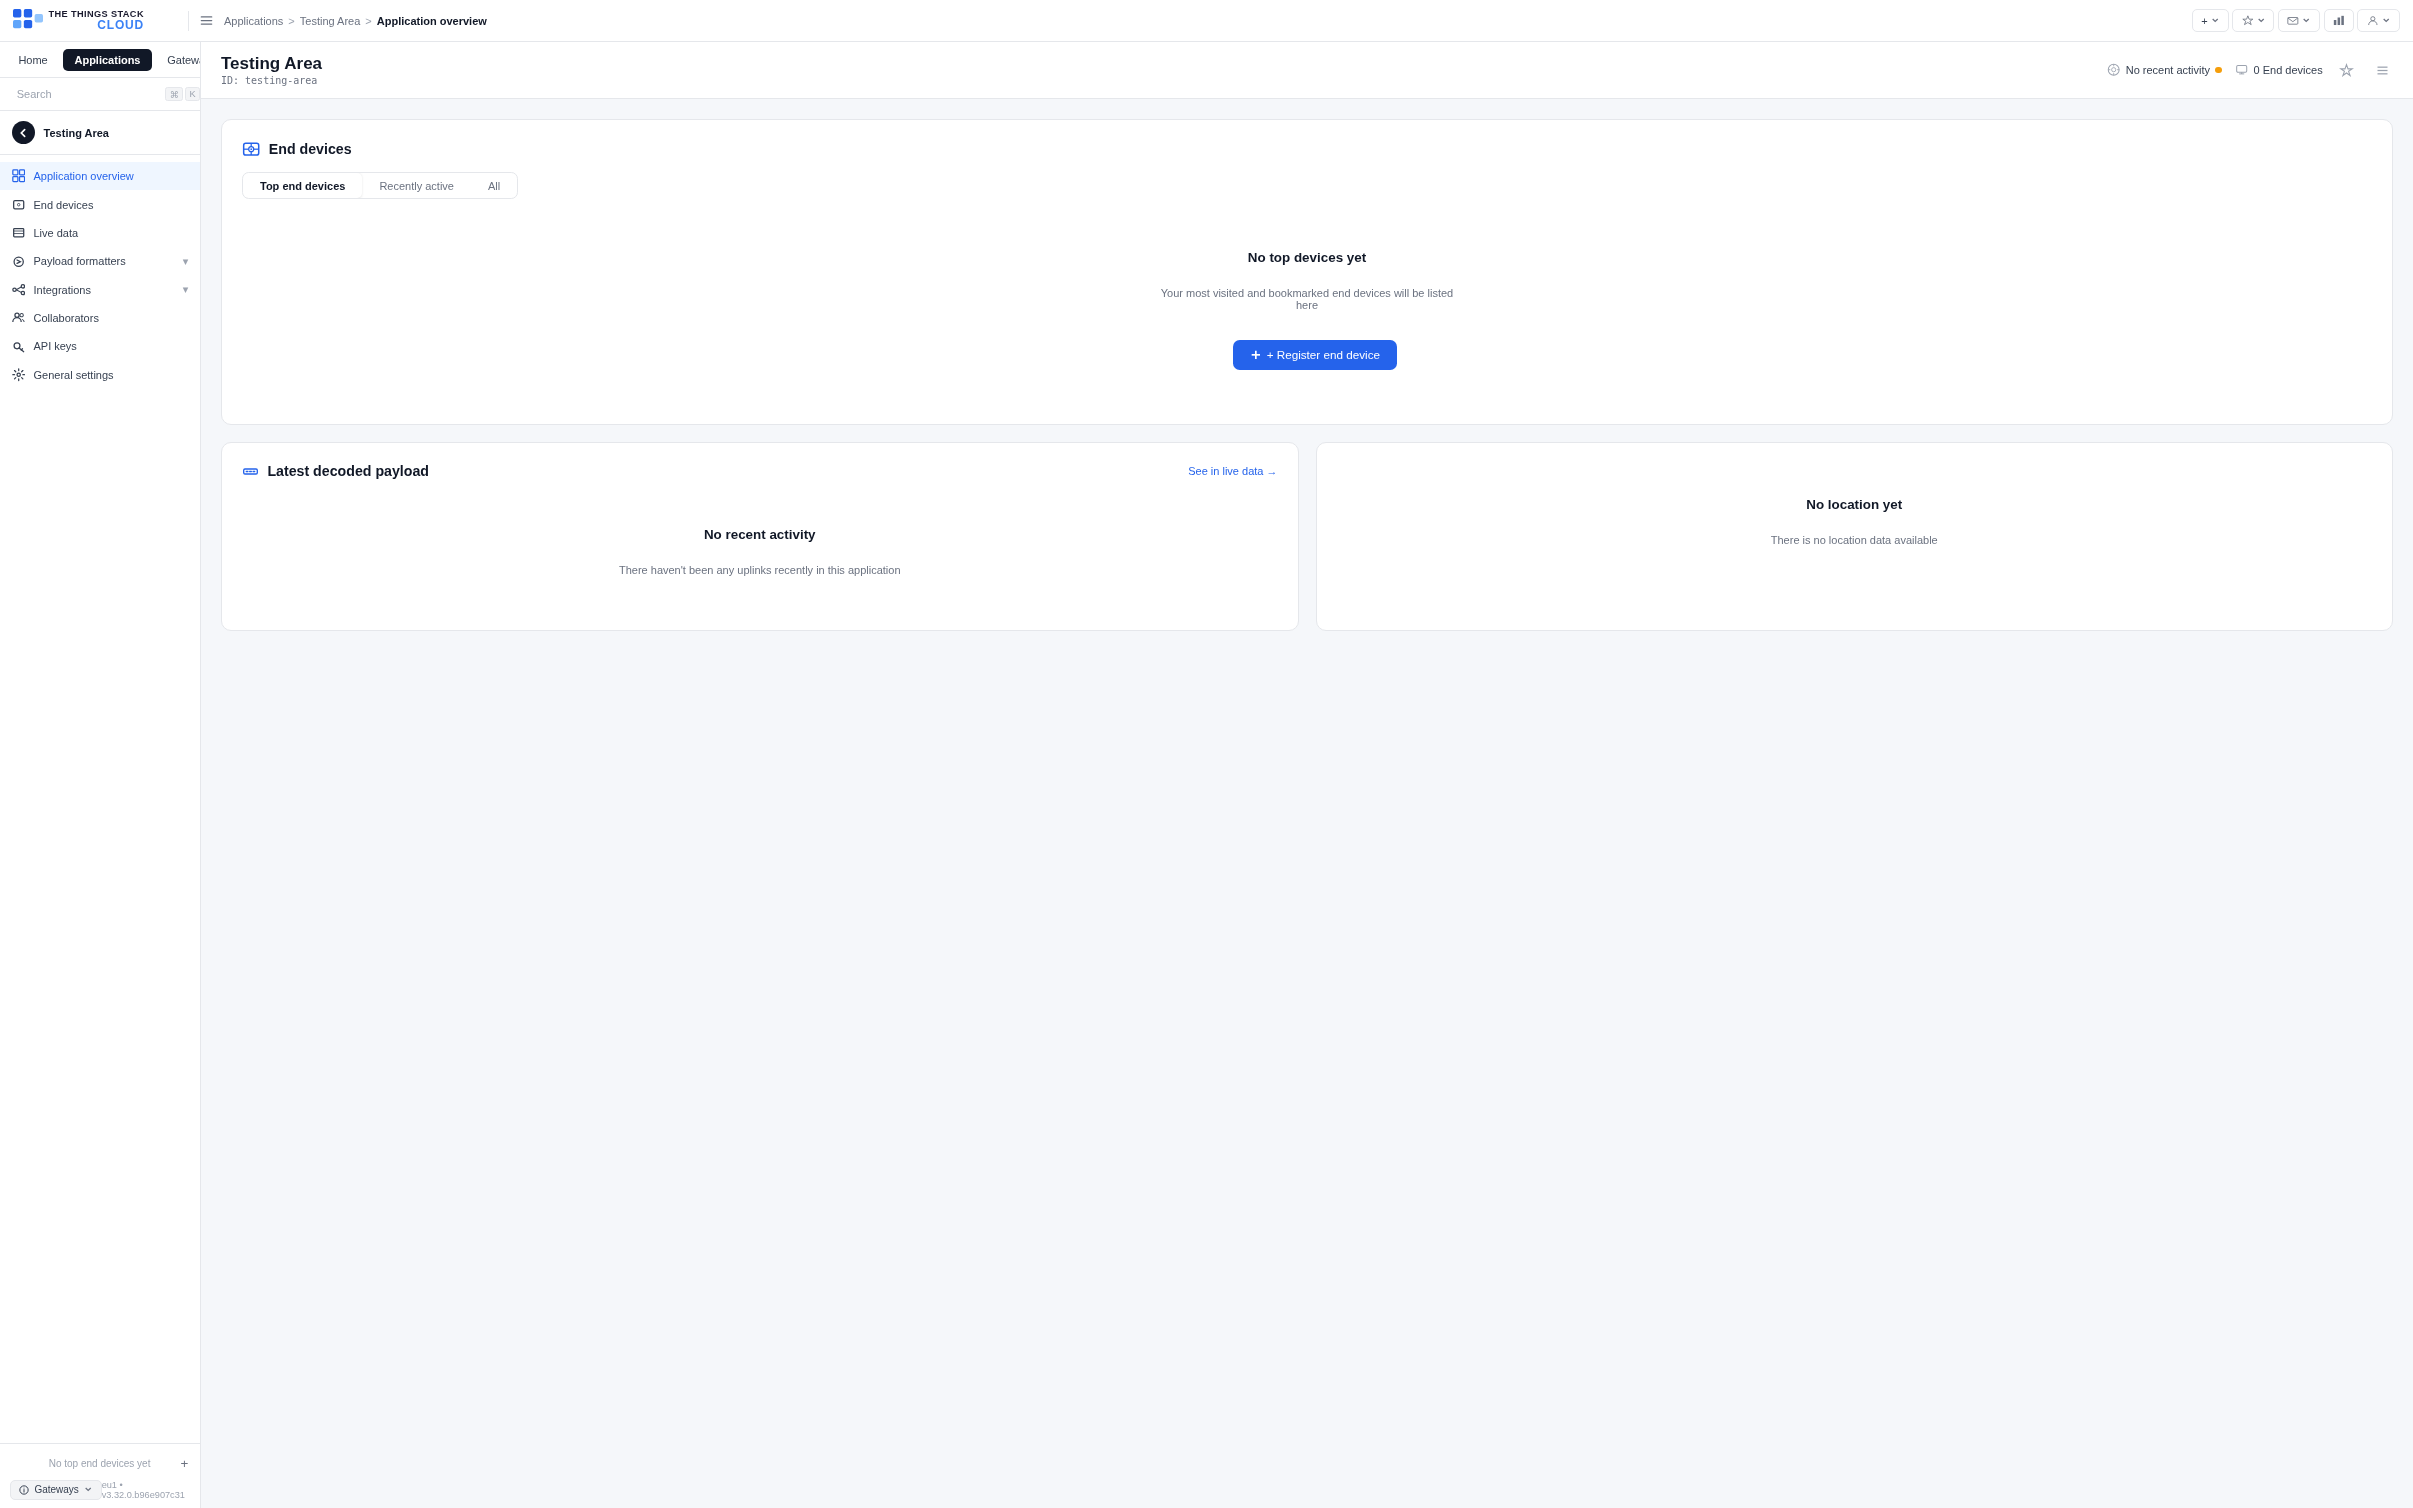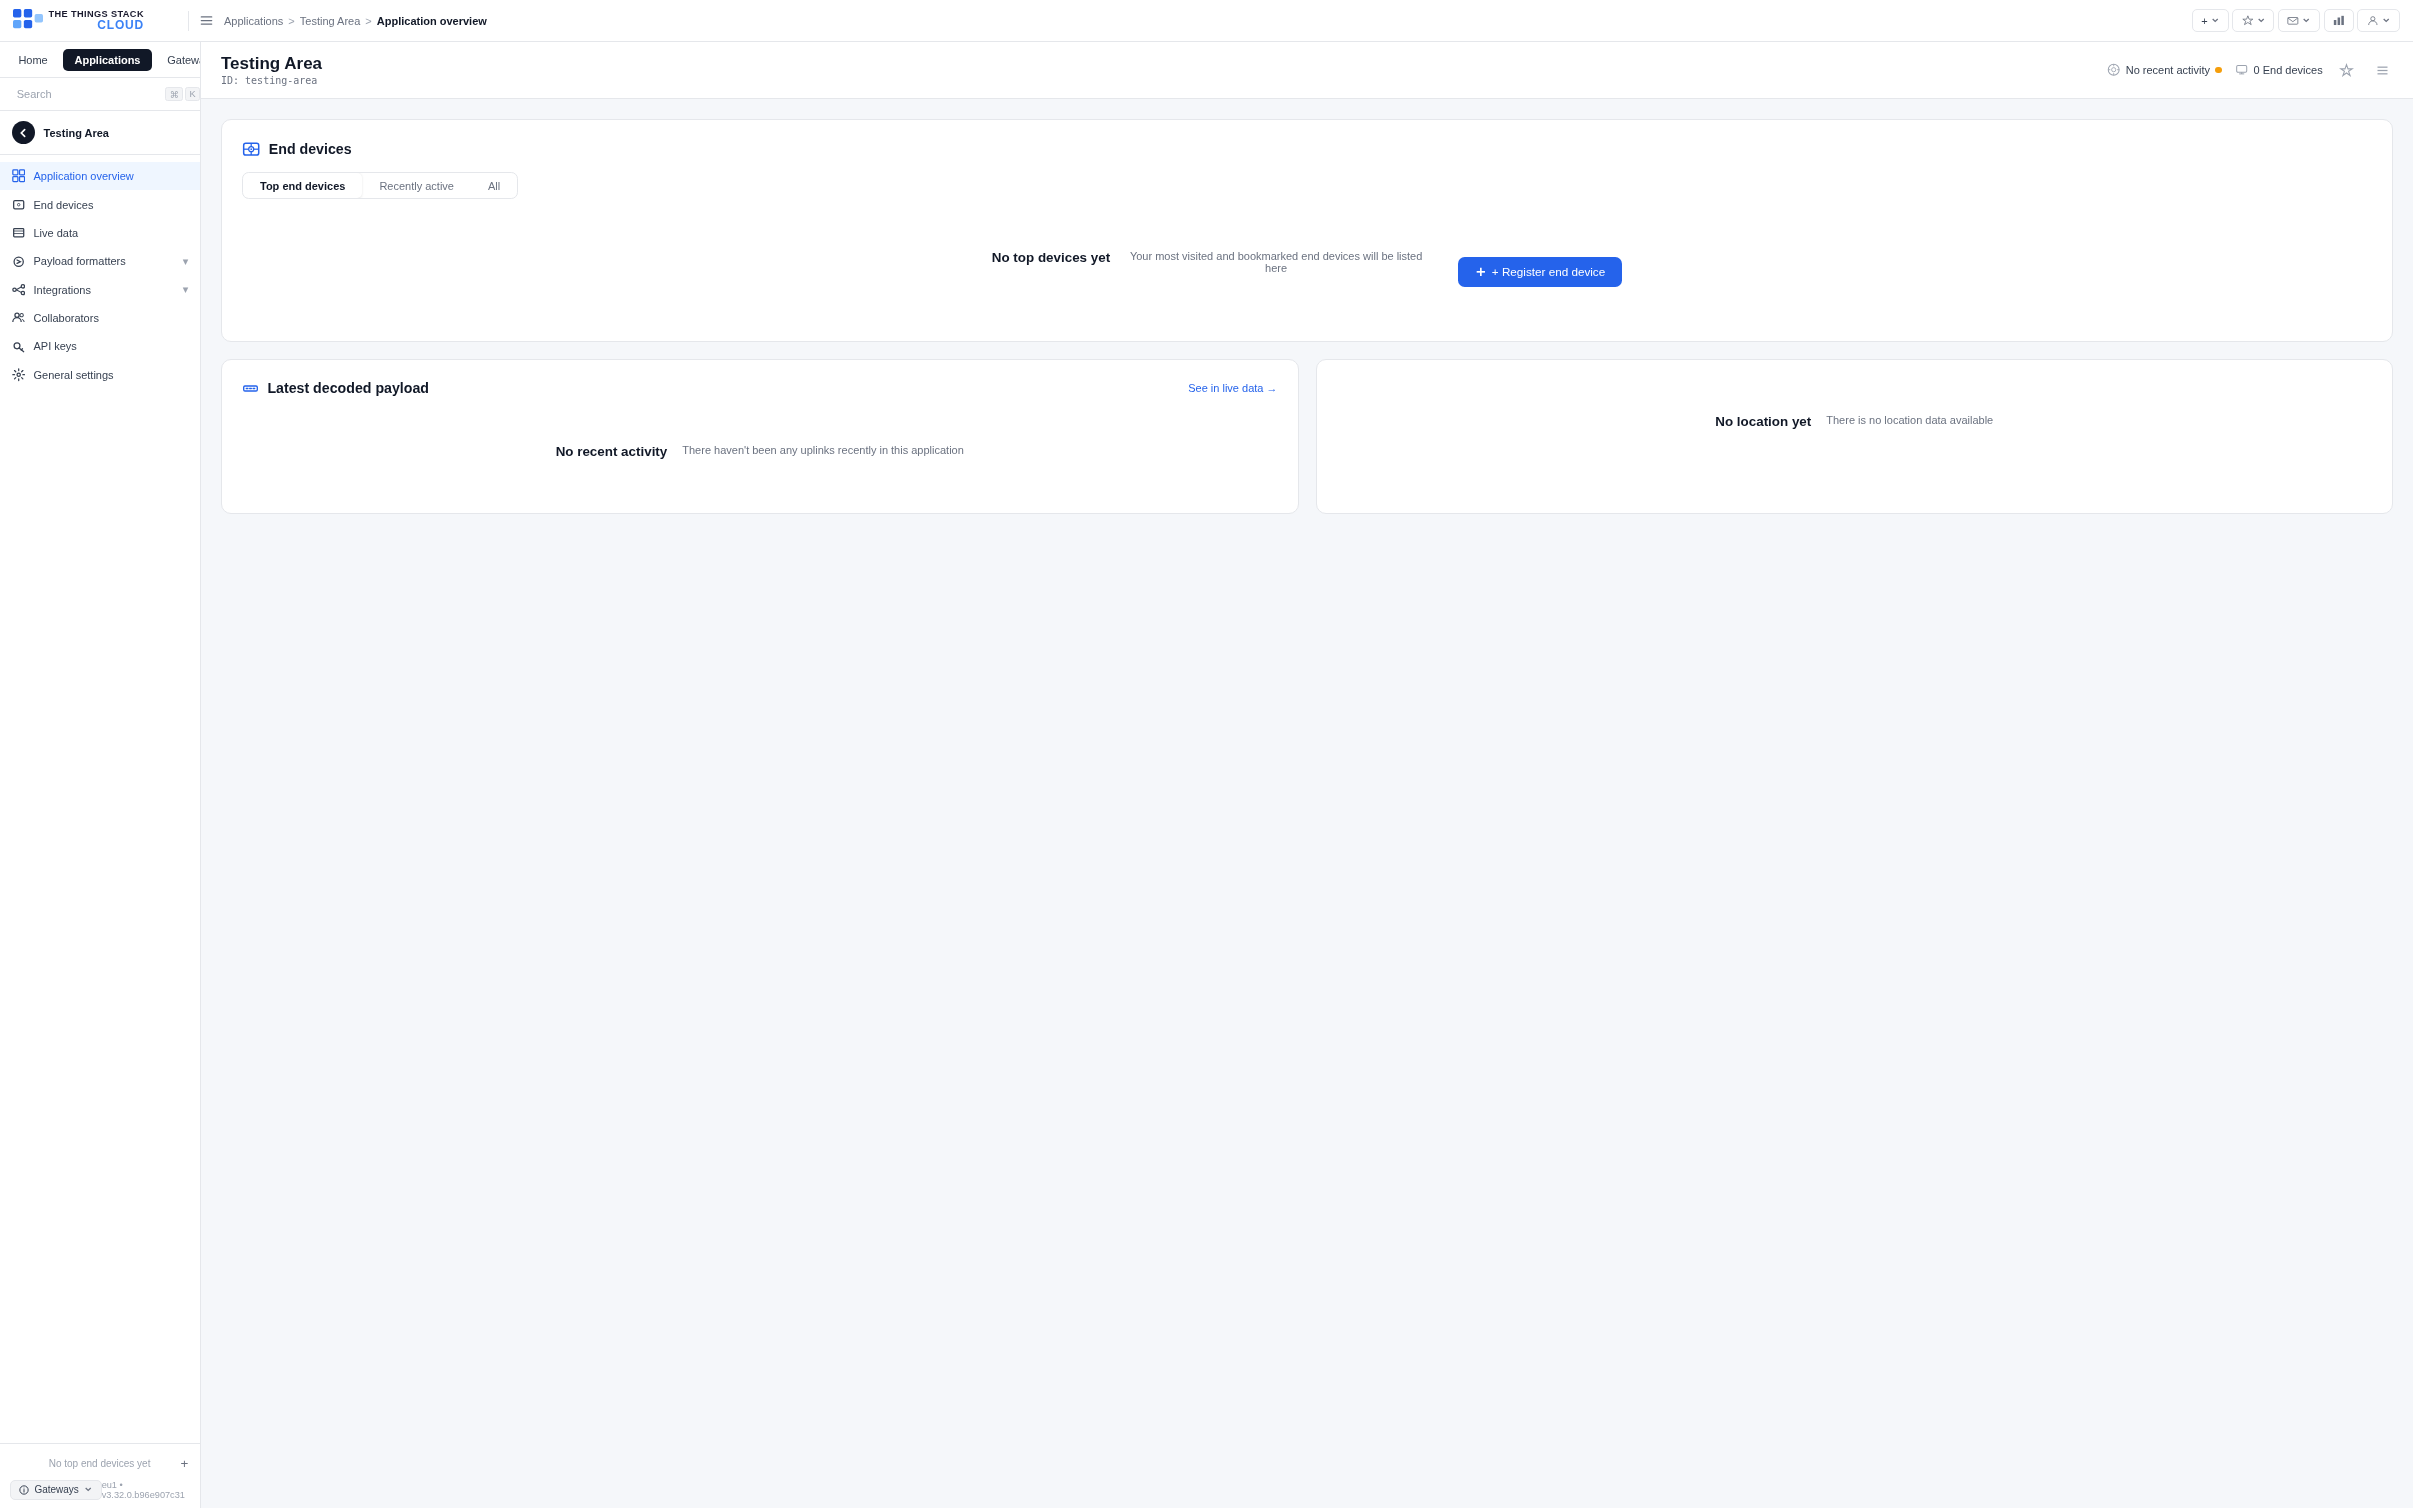--- a/index.html
+++ b/index.html
@@ -69,21 +69,21 @@
     .card { background: #fff; border: 0.8px solid #e5e7eb; border-radius: 10px; padding: 20px; }
     .card-header { display: flex; align-items: center; gap: 8.4px; margin-bottom: 13.4px; }
     .card-title { font-size: 14.2px; font-weight: 700; color: #111827; }
     .card-icon { color: #2563eb; }
 
     
     .tabs { display: flex; border: 0.8px solid #e5e7eb; border-radius: 6.7px; overflow: hidden; width: fit-content; margin-bottom: 17px; }
     .tab { padding: 6.7px 17px; font-size: 11px; cursor: pointer; border: none; background: none; color: #6b7280; font-weight: 500; }
     .tab.active { background: #fff; color: #111827; font-weight: 600; box-shadow: 0 0.8px 2.5px rgba(0,0,0,0.1); border-radius: 5px; }
 
-    .empty-state { display: flex; flex-direction: row; justify-content: center; padding: 34px 17px; gap: 15px; text-align: center; }
+    .empty-state { display: flex; flex-direction: column; align-items: center; justify-content: center; padding: 34px 17px; gap: 22px; text-align: center; }
     .empty-state h3 { font-size: 13.4px; font-weight: 600; color: #111827; }
     .empty-state p { font-size: 11px; color: #6b7280; max-width: 302px; }
     .register-btn { display: flex; align-items: center; gap: 5px; background: #2563eb; color: #fff; border: none; border-radius: 6.7px; padding: 8.4px 17px; font-size: 11.7px; font-weight: 500; cursor: pointer; margin-top: 6.7px; margin-left: 16px; }
 
     
     .cards-row { display: grid; grid-template-columns: 1fr 1fr; gap: 17px; }
 
     .card-link { font-size: 11px; color: #2563eb; font-weight: 500; cursor: pointer; text-decoration: none; margin-left: auto; }
 
     

